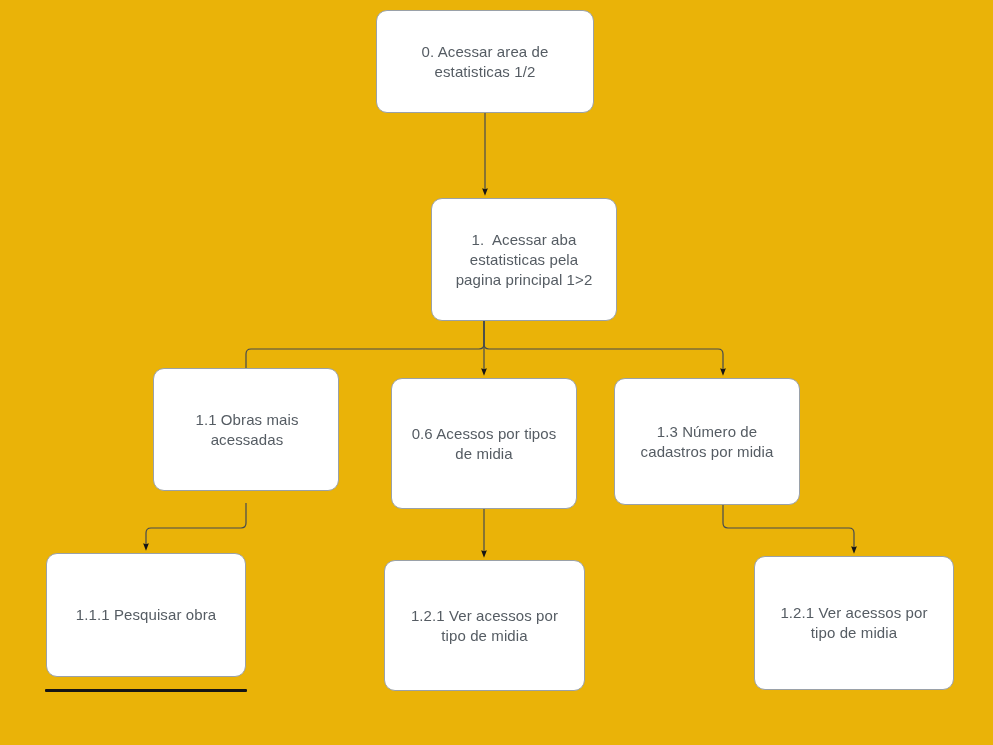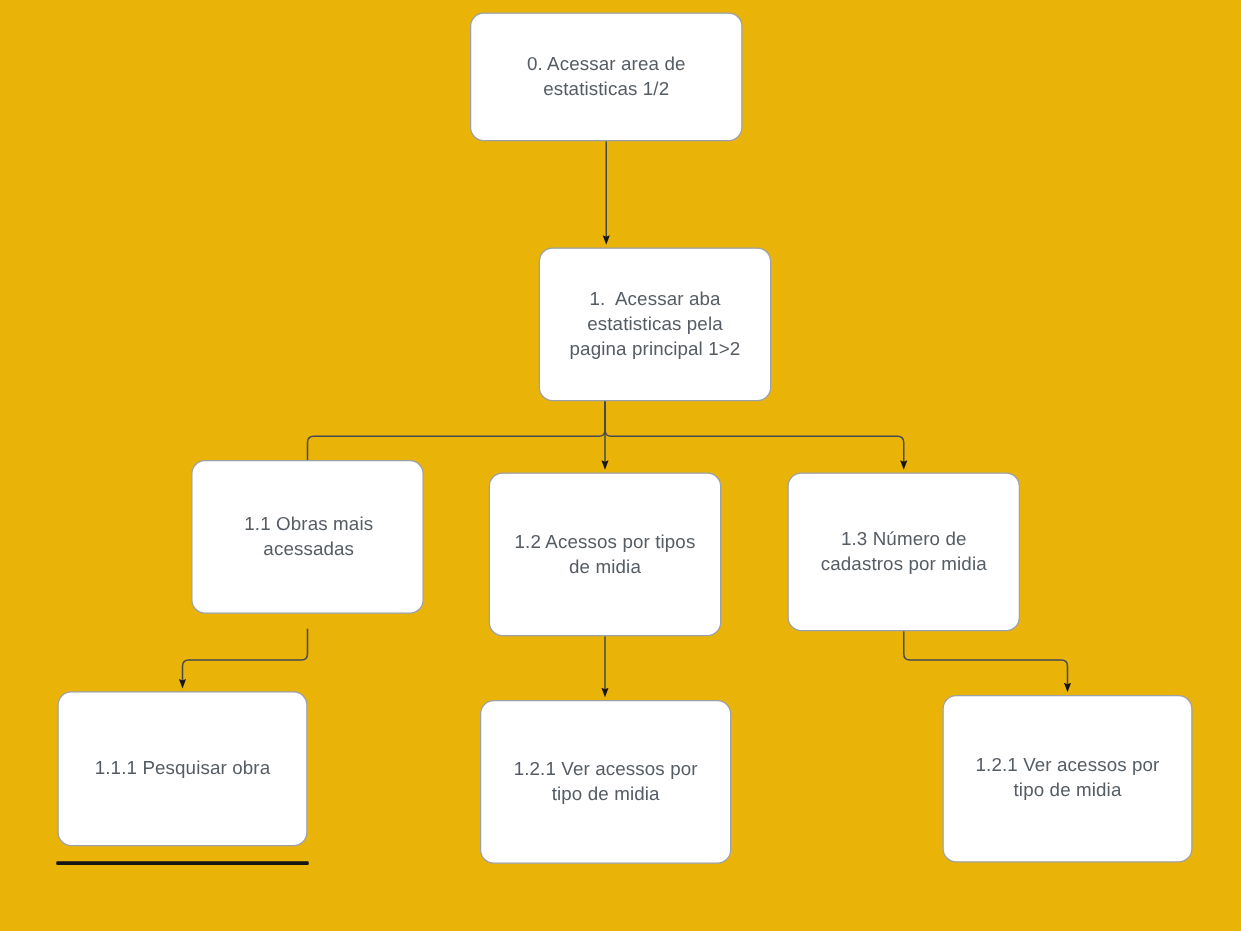--- a/index.html
+++ b/index.html
@@ -79,23 +79,23 @@
   </svg>
 
   <div id="node-layer">
       <div class="node" style="left: 376px; top: 10px; width: 218px; height: 103px;">0. Acessar area de
 estatisticas 1/2</div>
       <div class="node" style="left: 391px; top: 198px; width: 186px; height: 123px; margin-left: 40px;">1.  Acessar aba
 estatisticas pela
 pagina principal 1&gt;2</div>
       <div class="node" style="left: 153px; top: 368px; width: 186px; height: 123px; padding-left: 12px;">1.1 Obras mais
 acessadas</div>
-      <div class="node" style="left: 391px; top: 378px; width: 186px; height: 131px;">1.2 Acessos por tipos
+      <div class="node" style="left: 391px; top: 378px; width: 186px; height: 131px;">0.6 Acessos por tipos
 de midia</div>
-      <div class="node" style="left: 630px; top: 378px; width: 186px; height: 127px;">1.3 Número de
+      <div class="node" style="left: 614px; top: 378px; width: 186px; height: 127px;">1.3 Número de
 cadastros por midia</div>
       <div class="node" style="left: 46px; top: 553px; width: 200px; height: 124px; text-align: center;">1.1.1 Pesquisar obra</div>
       <div class="node" style="left: 384px; top: 560px; width: 201px; height: 131px;">1.2.1 Ver acessos por
 tipo de midia</div>
       <div class="node" style="left: 754px; top: 556px; width: 200px; height: 134px;">1.2.1 Ver acessos por
 tipo de midia</div>
     </div>
   <div id="rule-layer">
       <div class="underline-rule" style="left: 45px; top: 689px; width: 202px;"></div>
     </div>

